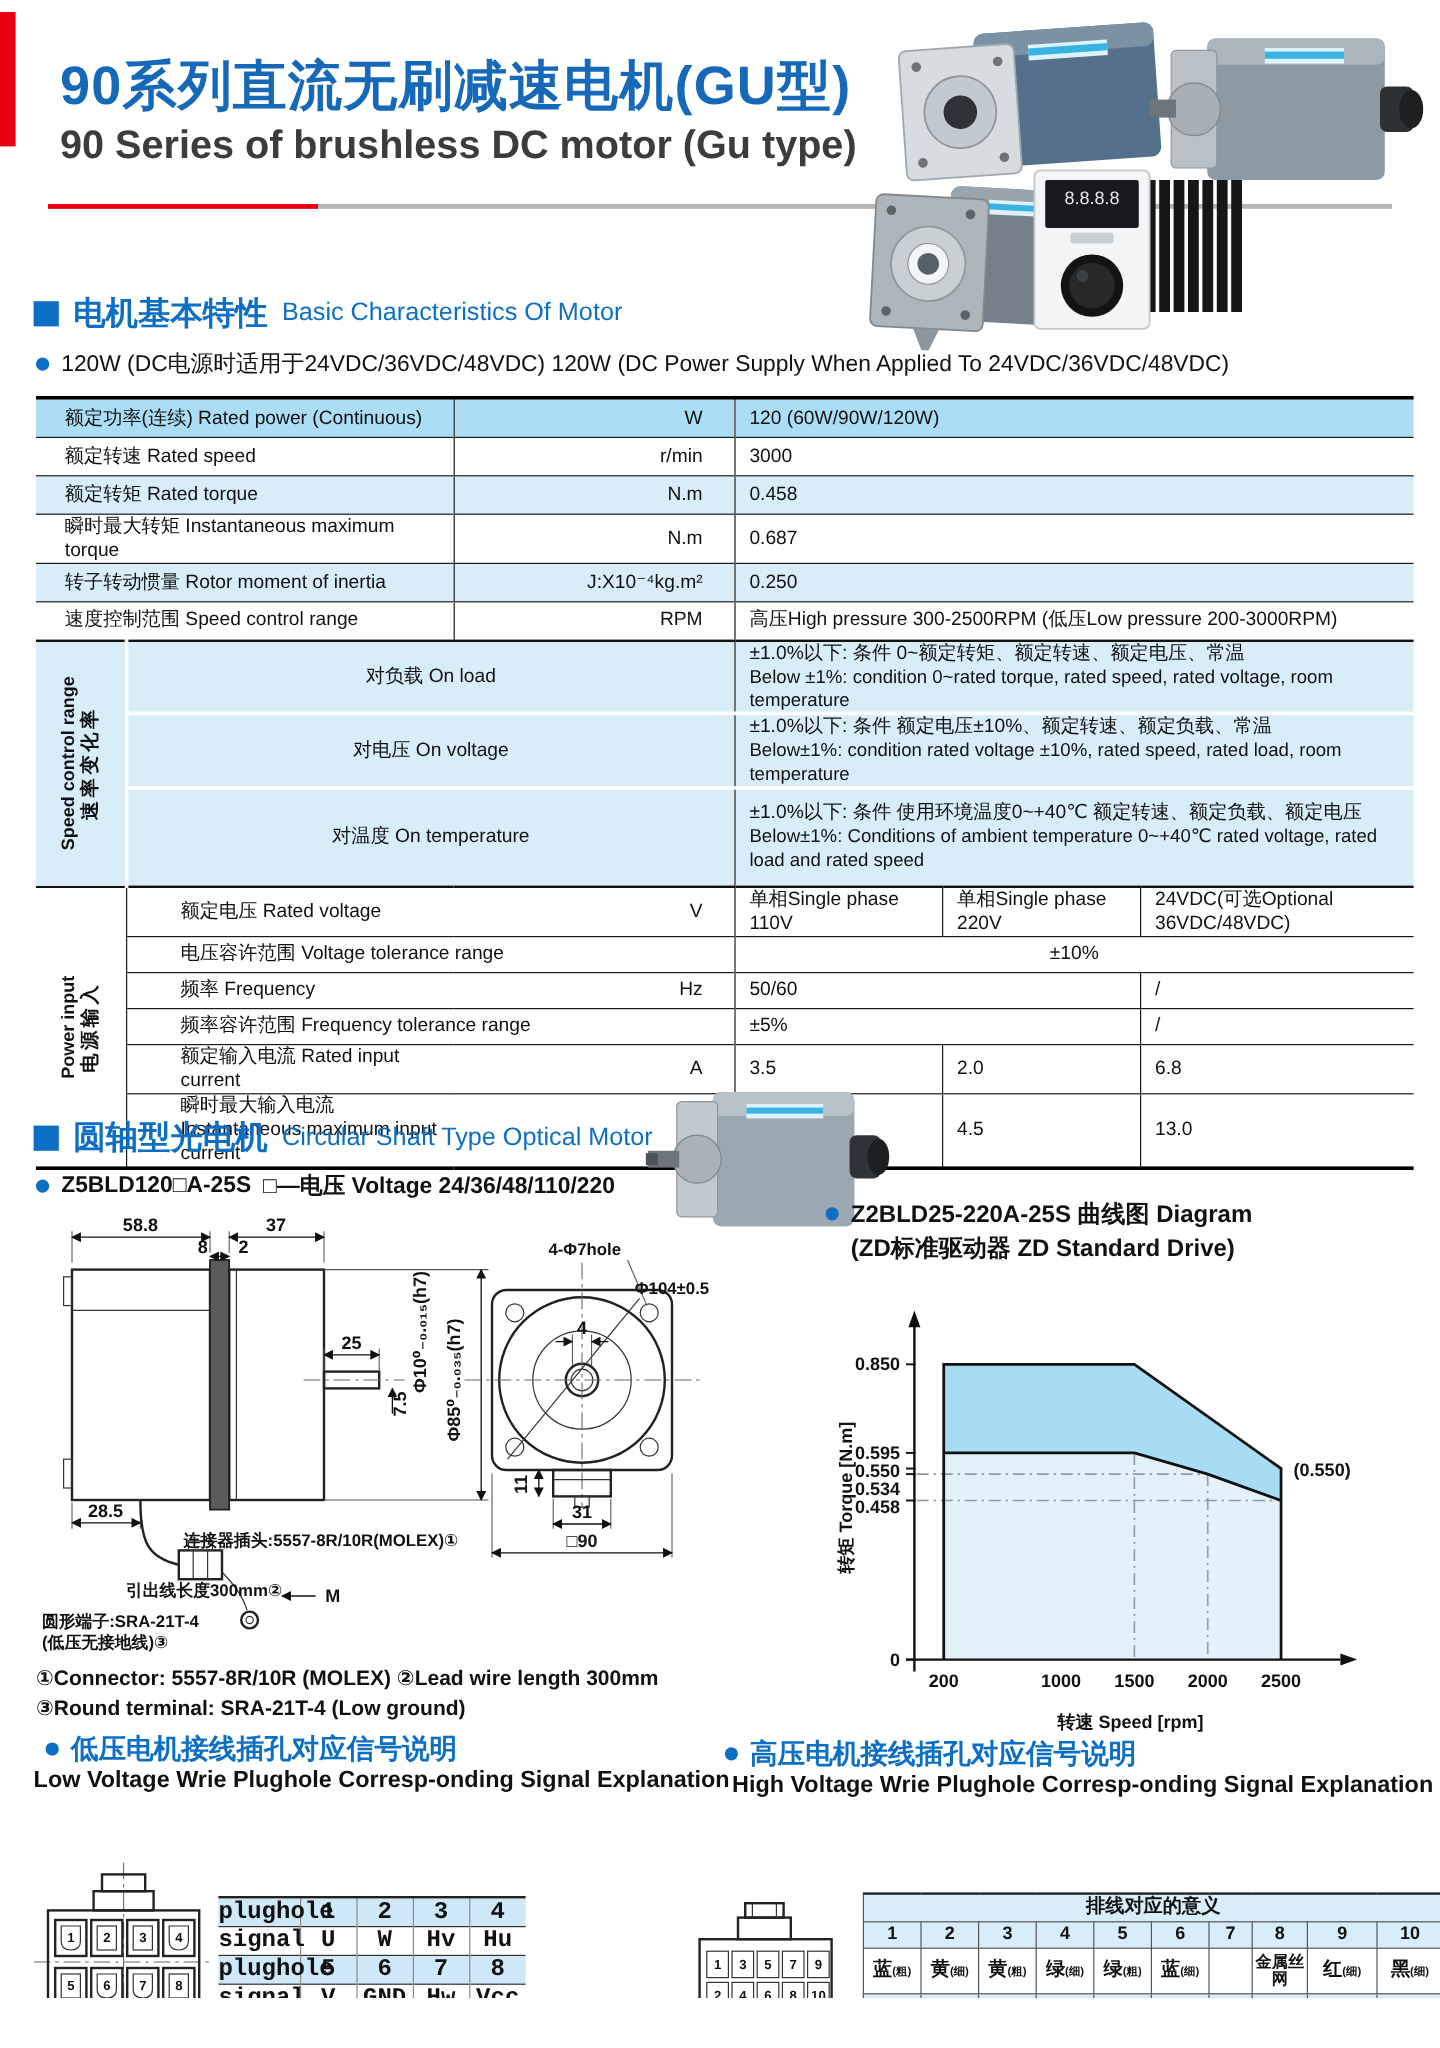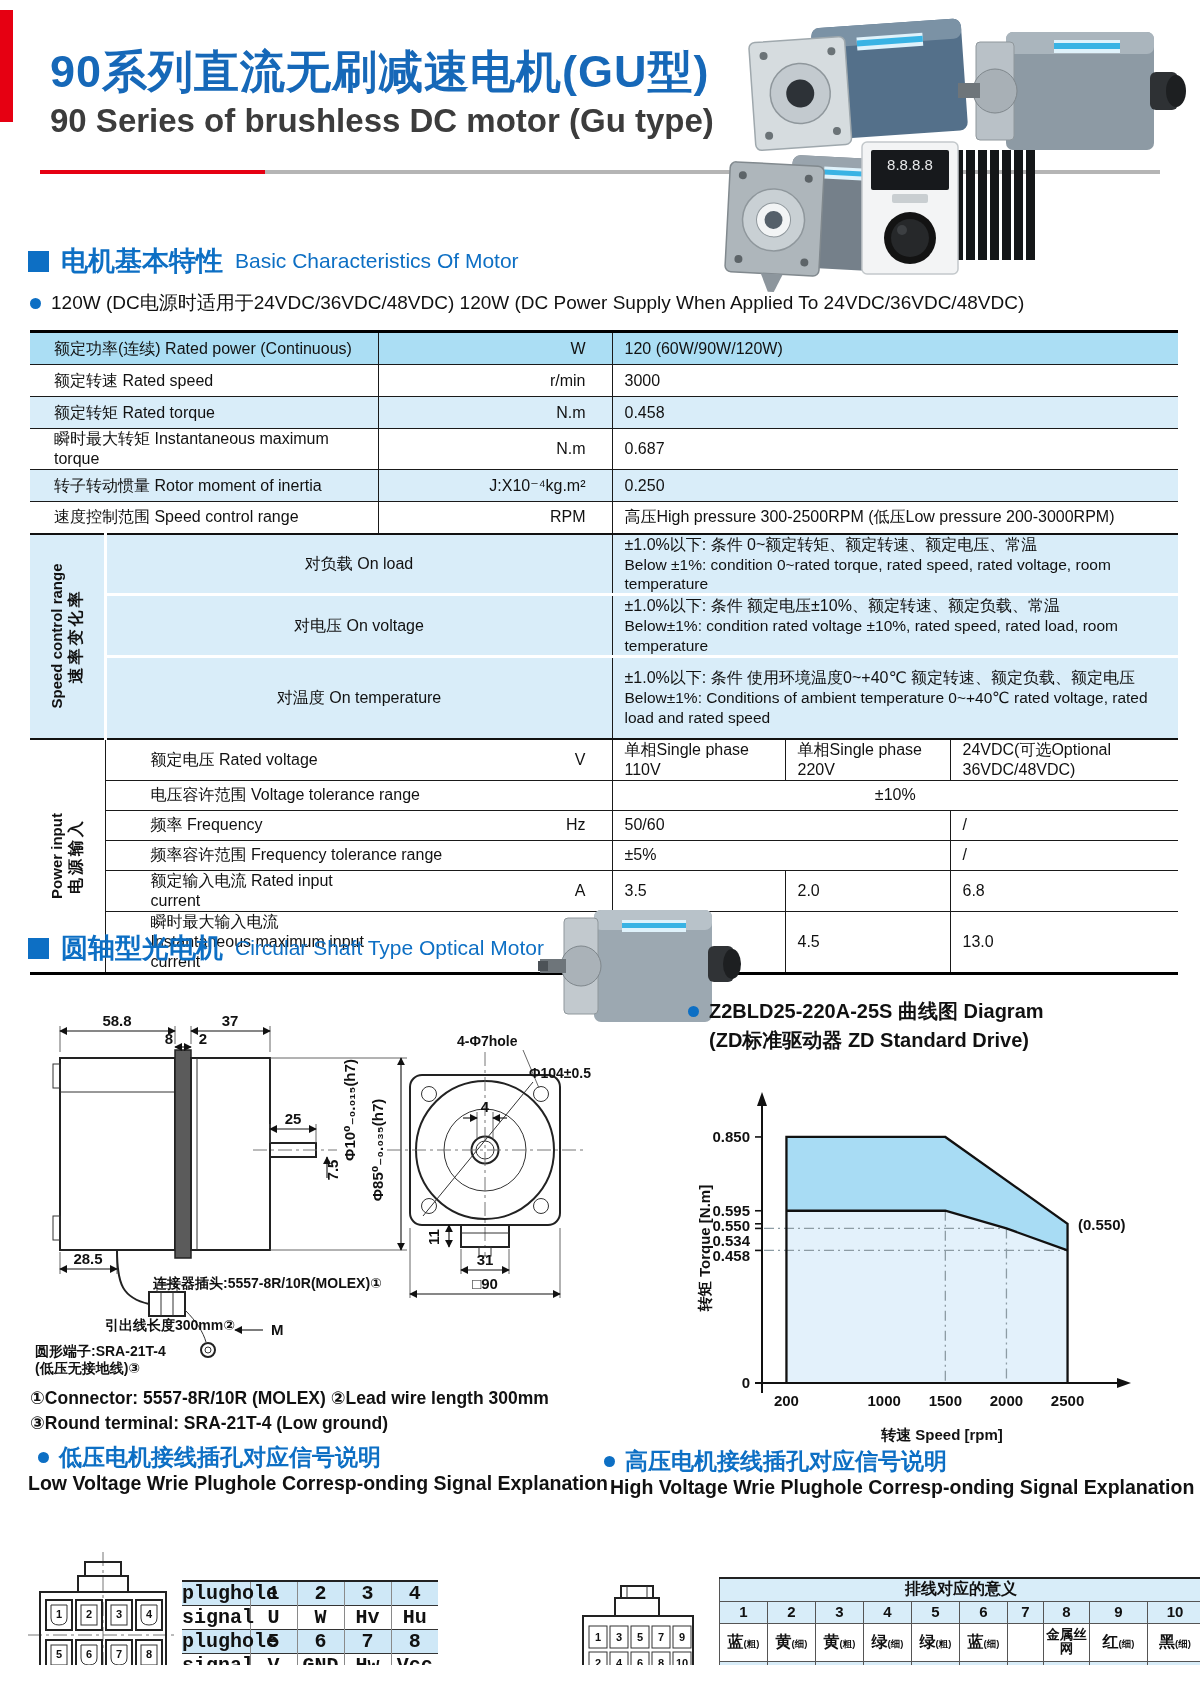--- a/index.html
+++ b/index.html
@@ -276,20 +276,25 @@
       <td class="val">13.0</td>
     </tr>
   </tbody>
       </table>
   </div>
 
   <div class="abs sec-head" style="left:28px;top:930px;">
     <span class="sq"></span>
     <span class="sec-zh">圆轴型光电机</span>
     <span class="sec-en">Circular Shaft Type Optical Motor</span>
+  </div>
+  <div class="abs bullet-line" style="left:30px;top:975px;">
+    <span class="dot"></span>
+    <span class="b-bold">Z5BLD120□A-25S</span>
+    <span class="b-bold">□—电压 Voltage 24/36/48/110/220</span>
   </div>
 
   <svg class="abs" style="left:538px;top:872px;" width="210" height="200" viewBox="0 0 210 200">
     <rect x="56" y="38" width="118" height="112" rx="7" fill="#9ca8b1"></rect>
     <rect x="56" y="38" width="118" height="20" rx="7" fill="#b8c2c9"></rect>
     <rect x="84" y="48" width="64" height="12" fill="#dff2fb"></rect>
     <rect x="84" y="51" width="64" height="5" fill="#39b3e4"></rect>
     <rect x="26" y="46" width="34" height="96" rx="4" fill="#c2c9ce" stroke="#8f979c"></rect>
     <circle cx="43" cy="94" r="20" fill="#aab2b8" stroke="#7f878c"></circle>
     <rect x="2" y="87" width="26" height="14" fill="#6e757a"></rect>

